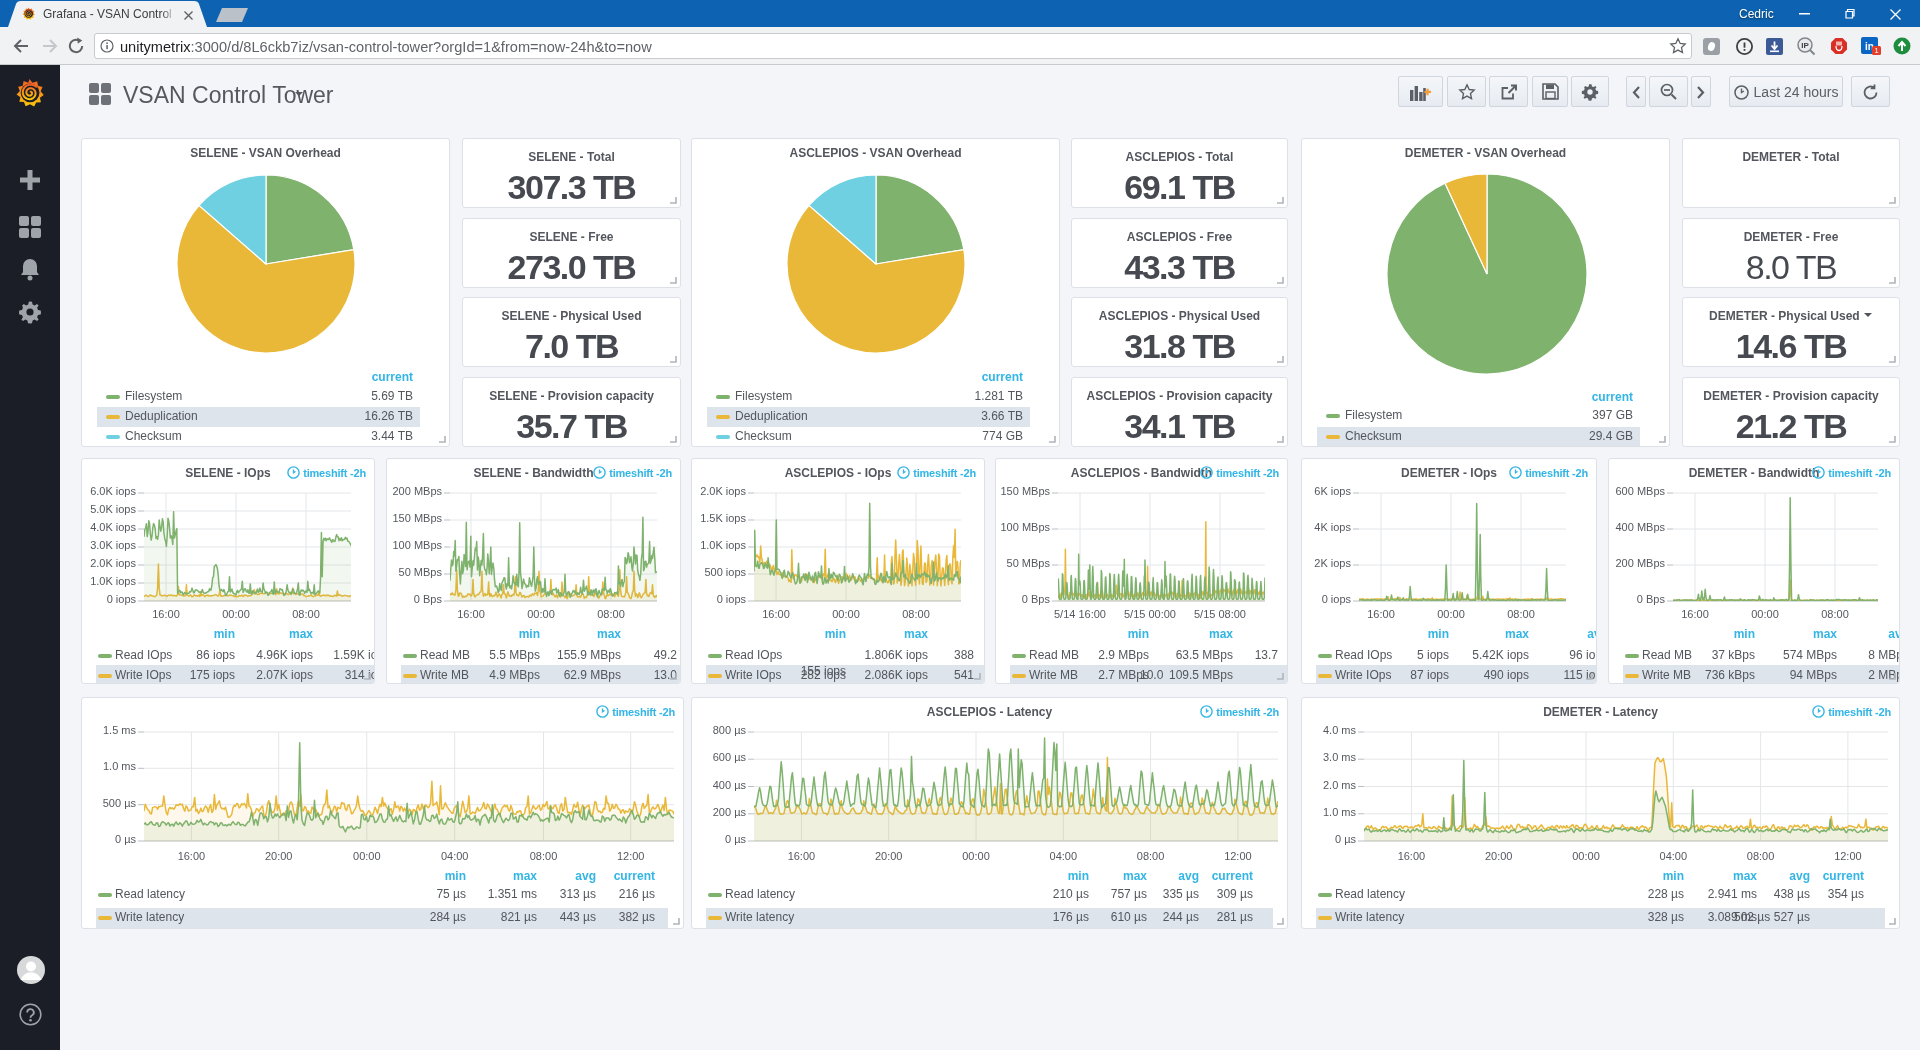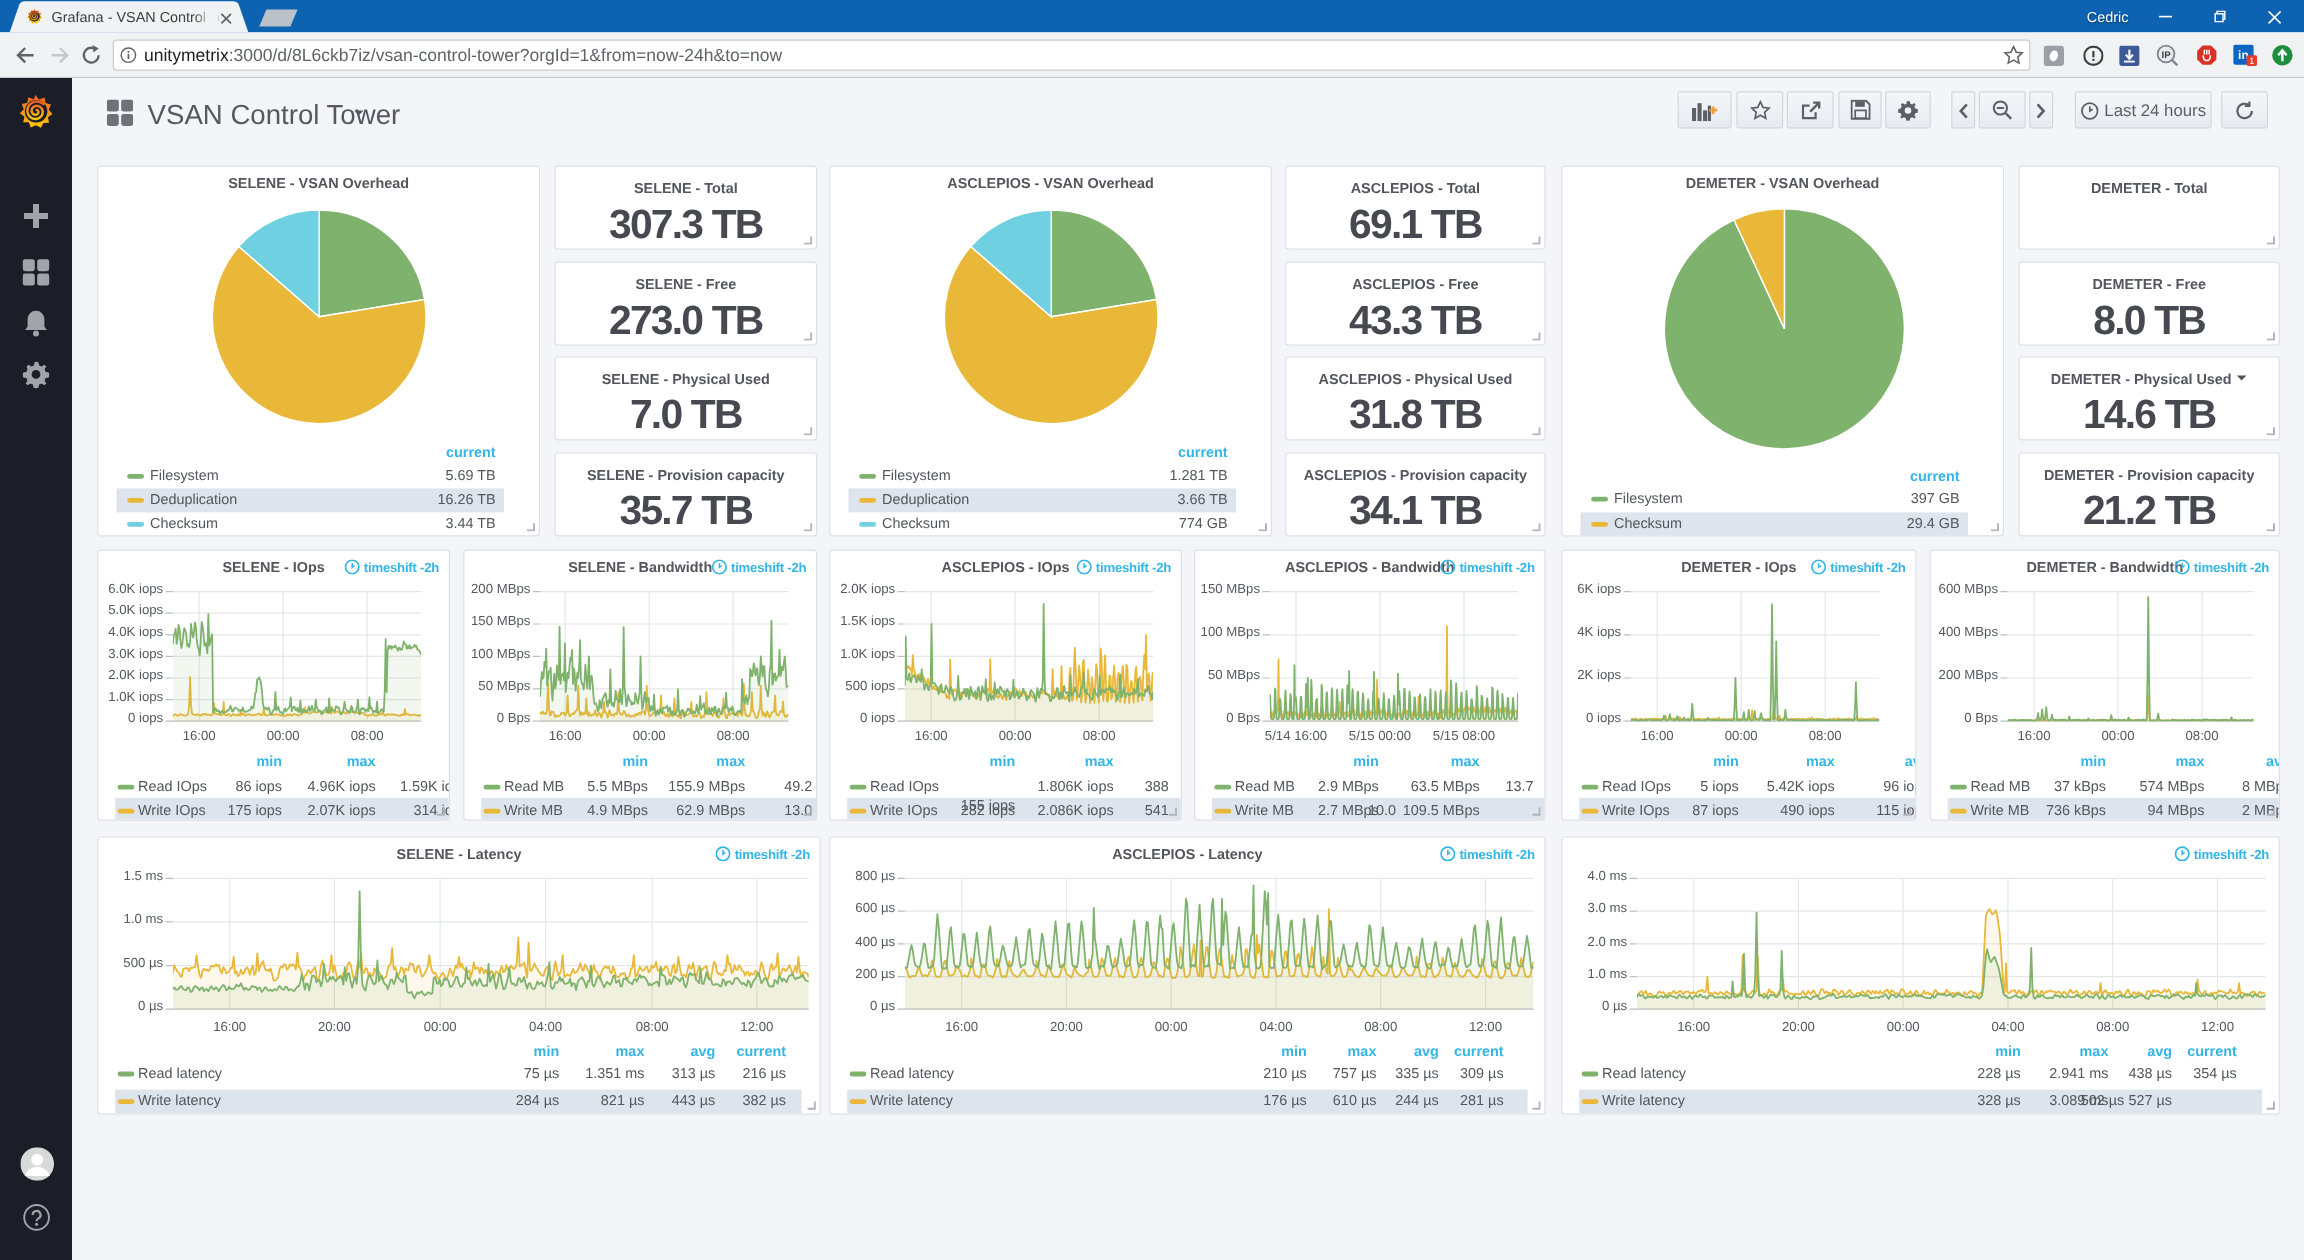--- a/index.html
+++ b/index.html
@@ -303,21 +303,21 @@
     </svg>
   </div>
 <div class="panel" style="left:1682px;top:138px;width:218px;height:70px">
     <div class="ptitle" style="left:0;right:0;top:10px;text-align:center">DEMETER - Total</div>
     <svg style="position:absolute;right:3px;bottom:3px" width="8" height="8">
       <path d="M1 7h6V1" fill="none" stroke="#b0b4ba" stroke-width="1.6"></path>
     </svg>
   </div>
 <div class="panel" style="left:1682px;top:218px;width:218px;height:70px">
     <div class="ptitle" style="left:0;right:0;top:10px;text-align:center">DEMETER - Free</div>
-    <div style="position:absolute;left:0;right:0;top:29px;text-align:center;font-size:34px;font-weight:bold;color:#46494f;letter-spacing:-1.5px">8.0 TB</div>
+    <div style="position:absolute;left:0;right:0;top:29px;text-align:center;font-size:34px;font-weight:normal;color:#46494f;letter-spacing:-1.5px">8.0 TB</div>
     <svg style="position:absolute;right:3px;bottom:3px" width="8" height="8">
       <path d="M1 7h6V1" fill="none" stroke="#b0b4ba" stroke-width="1.6"></path>
     </svg>
   </div>
 <div class="panel" style="left:1682px;top:297px;width:218px;height:70px">
     <div class="ptitle" style="left:0;right:0;top:10px;text-align:center">DEMETER - Physical Used <svg width="10" height="8" style="vertical-align:1px">
         <path d="M1 2l4 4 4-4z" fill="#52545c"></path>
       </svg></div>
     <div style="position:absolute;left:0;right:0;top:29px;text-align:center;font-size:34px;font-weight:bold;color:#46494f;letter-spacing:-1.5px">14.6 TB</div>
     <svg style="position:absolute;right:3px;bottom:3px" width="8" height="8">
@@ -642,21 +642,20 @@
     <div style="position:absolute;left:16px;top:214.7px;width:14px;height:4px;border-radius:2px;background:#eab839"></div>
     <div class="ltxt" style="left:33px;top:208.7px">Write MB</div>
     <div class="ltxt" style="left:16.0px;top:208.7px;width:130px;text-align:right">736 kBps</div>
     <div class="ltxt" style="left:98.0px;top:208.7px;width:130px;text-align:right">94 MBps</div>
     <div class="ltxt" style="left:170.0px;top:208.7px;width:130px;text-align:right">2 MBps</div>
     <svg style="position:absolute;right:3px;bottom:3px" width="8" height="8">
       <path d="M1 7h6V1" fill="none" stroke="#b0b4ba" stroke-width="1.6"></path>
     </svg>
   </div>
 <div class="panel" style="left:81px;top:697px;width:603px;height:232px">
-    <div class="ptitle" style="left:0;right:0;top:6px;text-align:center">SELENE - Latency</div>
     <div class="tshift" style="right:8px;top:7px"><svg width="13" height="13" viewBox="0 0 13 13" style="vertical-align:-2px">
         <circle cx="6.5" cy="6.5" r="5.6" fill="none" stroke="#33b5e5" stroke-width="1.4"></circle>
         <path d="M6.5 3.4v3.4l2-1.4" fill="none" stroke="#33b5e5" stroke-width="1.3"></path>
       </svg> timeshift -2h</div>
     <svg style="position:absolute;left:56px;top:34px;overflow:visible" width="536" height="109" viewBox="-6 0 536 109">
       <line x1="0" y1="0.0" x2="530" y2="0.0" stroke="#e4e6e8" stroke-width="1"></line>
       <line x1="-6" y1="0.0" x2="0" y2="0.0" stroke="#babfc4" stroke-width="1"></line>
       <line x1="0" y1="36.3" x2="530" y2="36.3" stroke="#e4e6e8" stroke-width="1"></line>
       <line x1="-6" y1="36.3" x2="0" y2="36.3" stroke="#babfc4" stroke-width="1"></line>
       <line x1="0" y1="72.7" x2="530" y2="72.7" stroke="#e4e6e8" stroke-width="1"></line>
@@ -765,20 +764,21 @@
     <div class="ltxt" style="left:33px;top:212.0px">Write latency</div>
     <div class="ltxt" style="left:267.0px;top:212.0px;width:130px;text-align:right">176 µs</div>
     <div class="ltxt" style="left:325.0px;top:212.0px;width:130px;text-align:right">610 µs</div>
     <div class="ltxt" style="left:377.0px;top:212.0px;width:130px;text-align:right">244 µs</div>
     <div class="ltxt" style="left:431.0px;top:212.0px;width:130px;text-align:right">281 µs</div>
     <svg style="position:absolute;right:3px;bottom:3px" width="8" height="8">
       <path d="M1 7h6V1" fill="none" stroke="#b0b4ba" stroke-width="1.6"></path>
     </svg>
   </div>
 <div class="panel" style="left:1301px;top:697px;width:599px;height:232px">
+    <div class="ptitle" style="left:0;right:0;top:6px;text-align:center">DEMETER - Latency</div>
     <div class="tshift" style="right:8px;top:7px"><svg width="13" height="13" viewBox="0 0 13 13" style="vertical-align:-2px">
         <circle cx="6.5" cy="6.5" r="5.6" fill="none" stroke="#33b5e5" stroke-width="1.4"></circle>
         <path d="M6.5 3.4v3.4l2-1.4" fill="none" stroke="#33b5e5" stroke-width="1.3"></path>
       </svg> timeshift -2h</div>
     <svg style="position:absolute;left:56px;top:34px;overflow:visible" width="530" height="109" viewBox="-6 0 530 109">
       <line x1="0" y1="0.0" x2="524" y2="0.0" stroke="#e4e6e8" stroke-width="1"></line>
       <line x1="-6" y1="0.0" x2="0" y2="0.0" stroke="#babfc4" stroke-width="1"></line>
       <line x1="0" y1="27.2" x2="524" y2="27.2" stroke="#e4e6e8" stroke-width="1"></line>
       <line x1="-6" y1="27.2" x2="0" y2="27.2" stroke="#babfc4" stroke-width="1"></line>
       <line x1="0" y1="54.5" x2="524" y2="54.5" stroke="#e4e6e8" stroke-width="1"></line>

